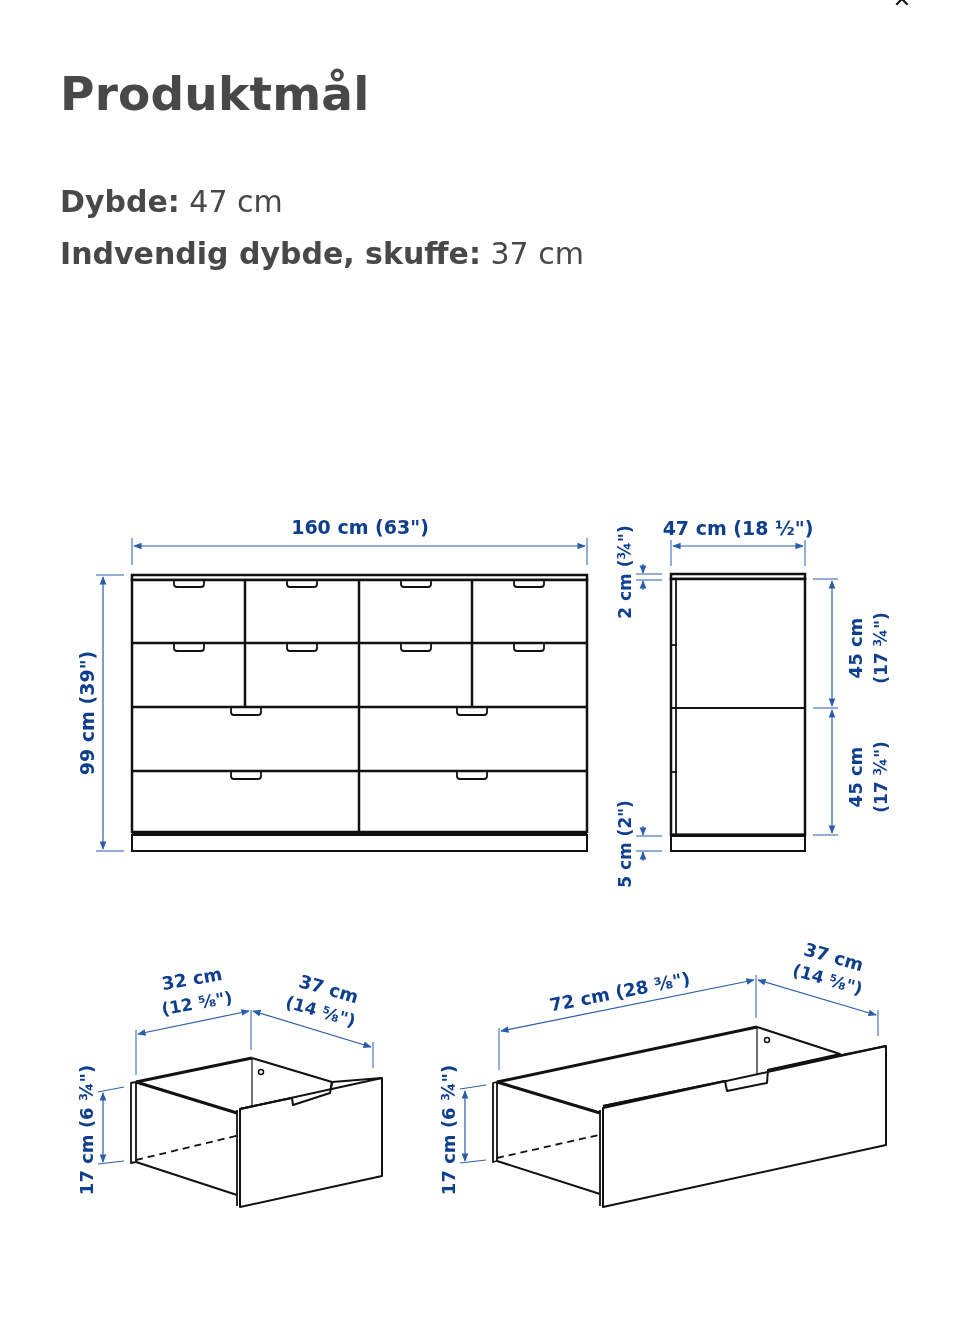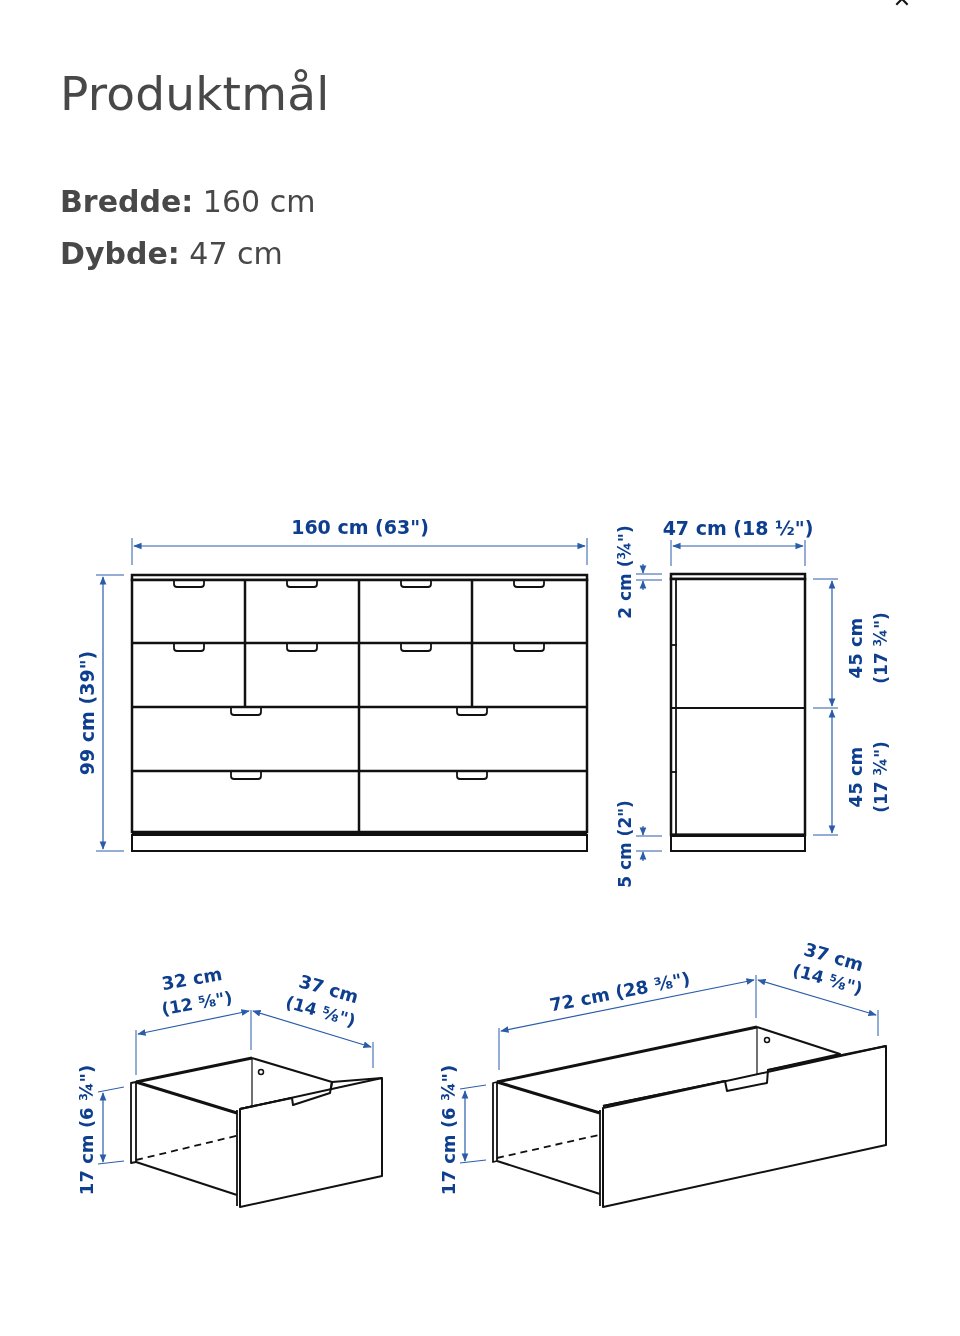--- a/index.html
+++ b/index.html
@@ -7,47 +7,47 @@
       width: 960px; height: 1336px; position: relative; overflow: hidden;
       font-family: "DejaVu Sans", sans-serif; color: #484848;
     }
     .close-icon {
       position: absolute; top: -10px; right: 40px; width: 36px; height: 20px;
       color: #111; font-size: 22px; line-height: 20px; text-align: center;
       font-family: "DejaVu Sans", sans-serif; cursor: pointer;
     }
     .page-title {
       position: absolute; left: 60px; top: 66px; margin: 0;
-      font-size: 47px; font-weight: normal; color: #484848; letter-spacing: 0.2px;
+      font-size: 47px; font-weight: bold; color: #484848; letter-spacing: 0.2px;
       font-family: "DejaVu Sans", sans-serif;
     }
     .dims { position: absolute; left: 60px; top: 176px; margin: 0; padding: 0; list-style: none; }
     .dims li { font-size: 30px; line-height: 52px; height: 52px; white-space: nowrap; color: #484848; }
     .dims .lbl { font-weight: bold; }
     .dims .val { font-weight: normal; }
     svg.diagram { position: absolute; left: 0; top: 0; }
     .dimtxt {
       fill: #0e3f8f; font-family: "DejaVu Sans", sans-serif; font-weight: bold;
     }
   </style>
 </head>
 <body>
 
 <div class="close-icon">✕</div>
 
 <h1 class="page-title">Produktmål</h1>
 
 <ul class="dims">
   <li>
-    <span class="lbl">Bredde:</span>
-    <span class="val">160 cm</span>
+    <span class="lbl">Dybde:</span>
+    <span class="val">47 cm</span>
   </li>
   <li>
-    <span class="lbl">Dybde:</span>
-    <span class="val">47 cm</span>
+    <span class="lbl">Indvendig dybde, skuffe:</span>
+    <span class="val">37 cm</span>
   </li>
 </ul>
 
 <svg class="diagram" width="960" height="1336" viewBox="0 0 960 1336">
   <defs>
     <marker id="arr" viewBox="0 0 10 10" refX="9" refY="5" markerWidth="7" markerHeight="7" orient="auto-start-reverse">
       <path d="M0,1 L10,5 L0,9 z" fill="#2a5caa"></path>
     </marker>
   </defs>
 

